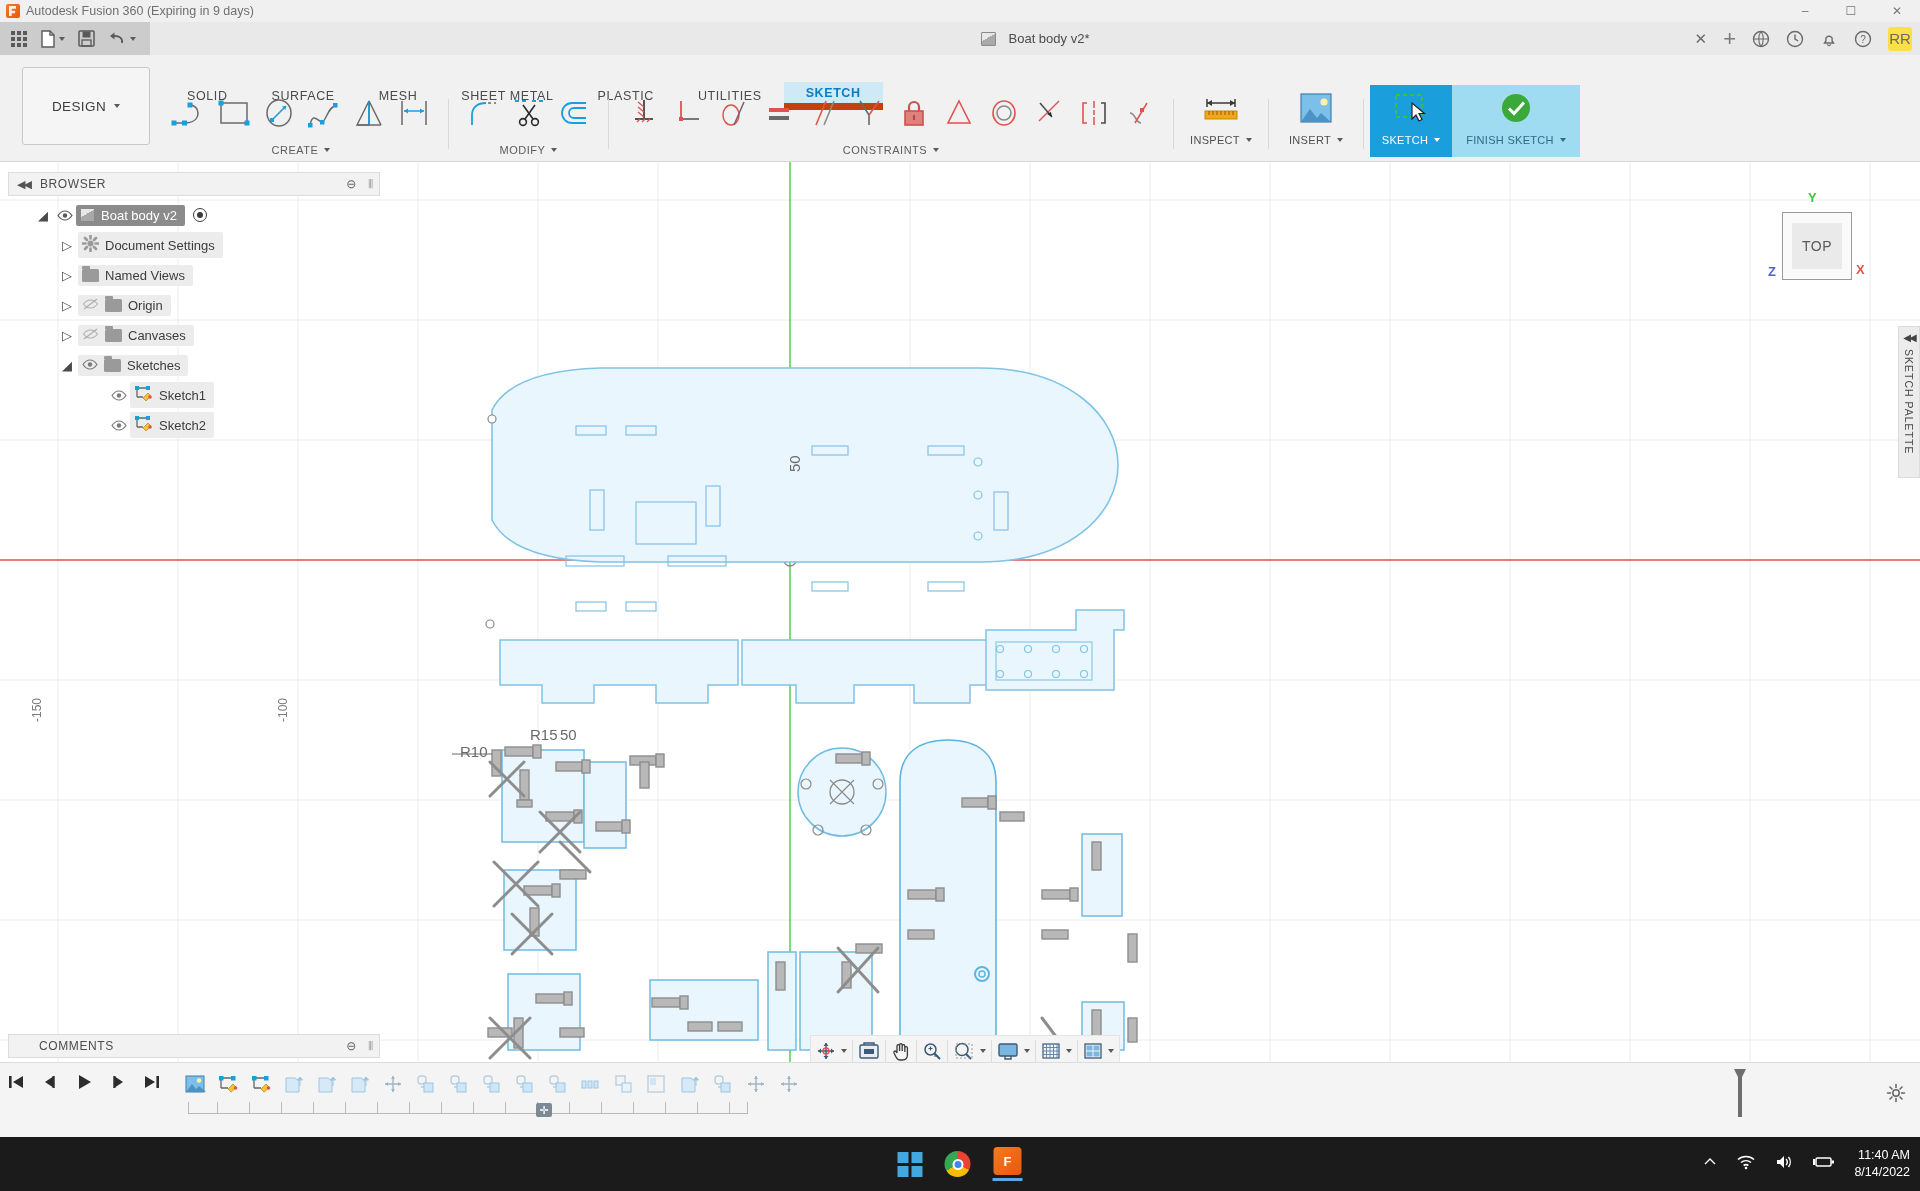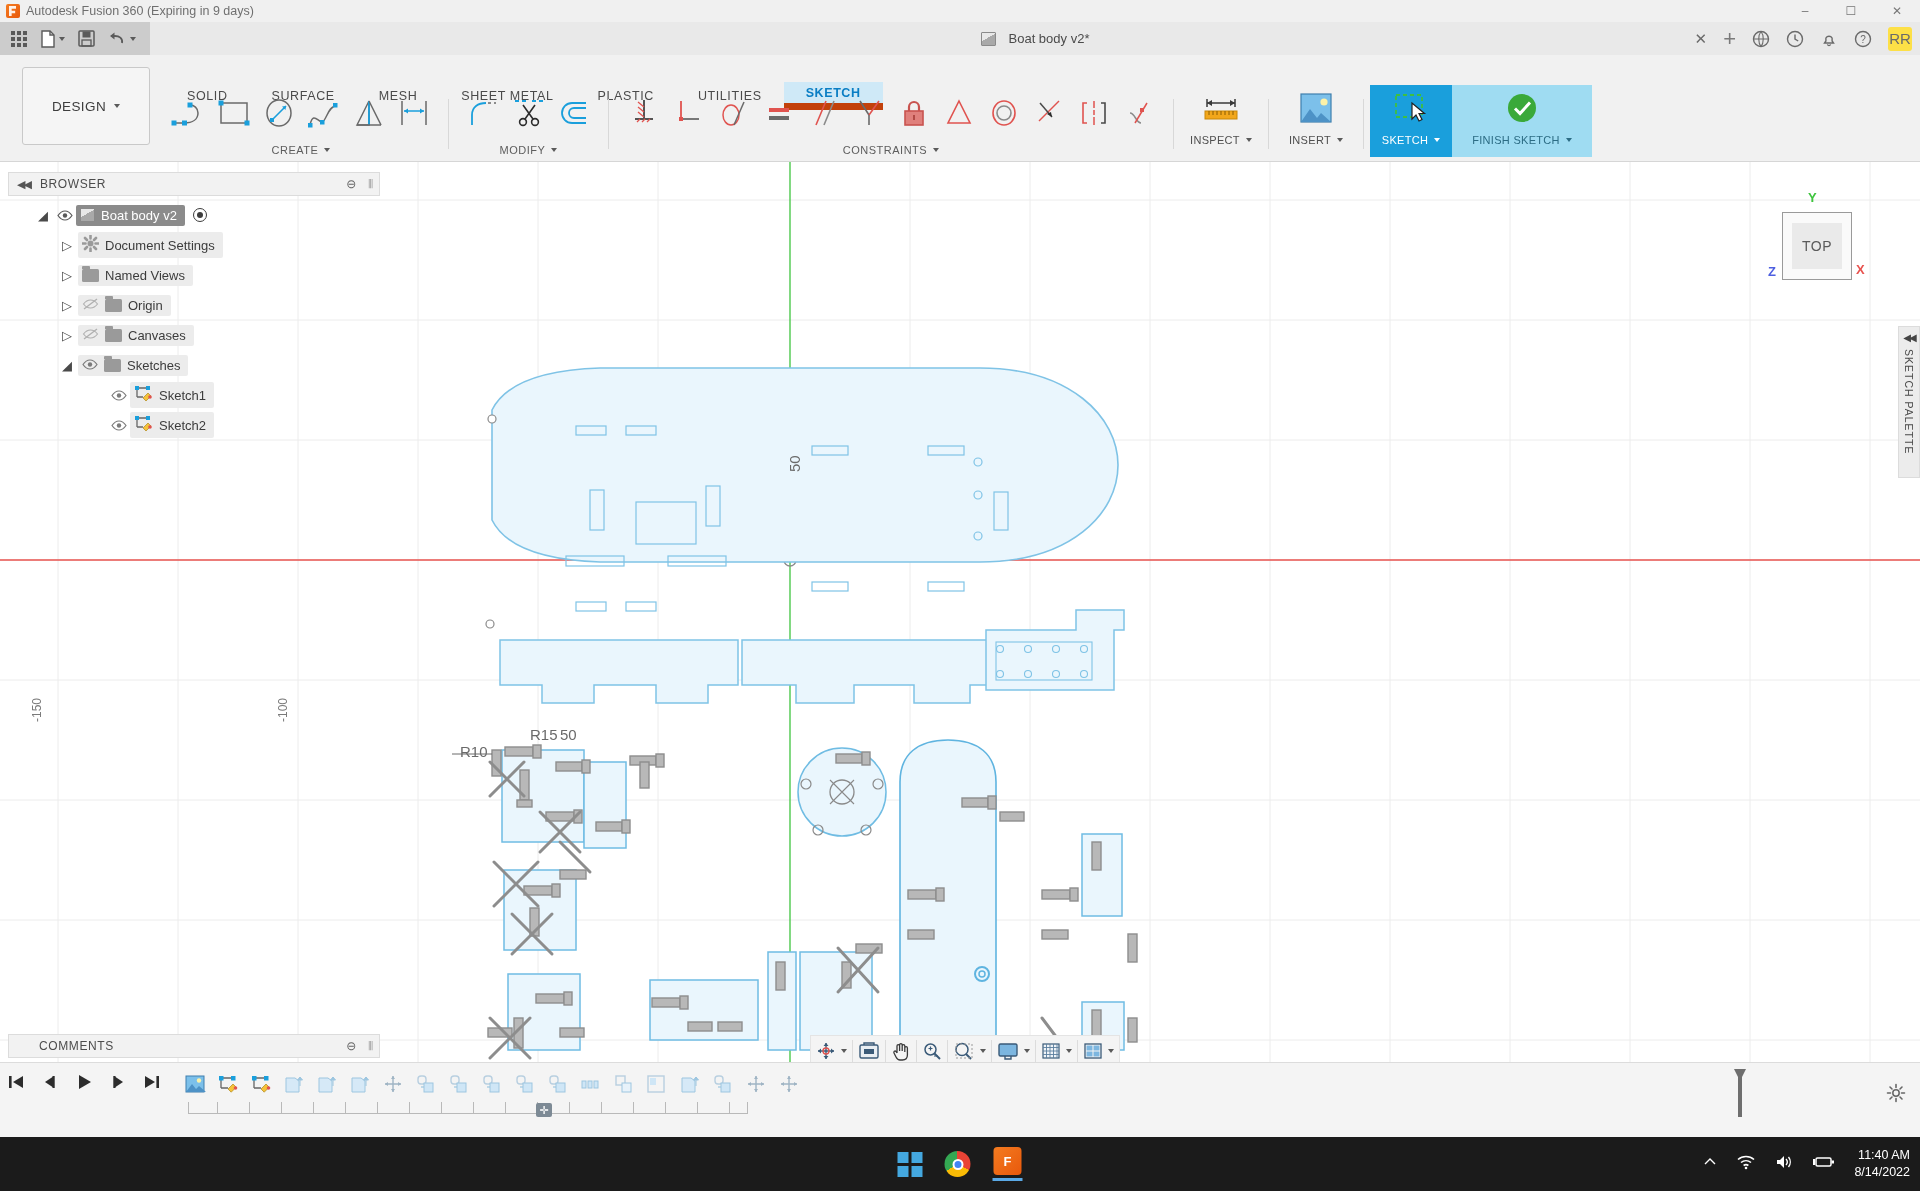--- a/index.html
+++ b/index.html
@@ -551,21 +551,21 @@
               </svg>
           </span>
           <span class="lab" style="color:#fff">
             <span>SKETCH</span>
             <span class="caret" style="border-top-color:#fff"></span>
           </span>
         </div>
       </div>
 
       <div class="panel">
-        <div class="bigtool finish" style="width:140px">
+        <div class="bigtool finish" style="width:128px">
           <span>
             <svg width="36" height="34" viewBox="0 0 36 34">
                 <circle cx="18" cy="17" r="14" fill="#3aa93a"></circle>
                 <path d="M11 17.5l5 5 10-11" fill="none" stroke="#fff" stroke-width="3"></path>
               </svg>
           </span>
           <span class="lab">
             <span>FINISH SKETCH</span>
             <span class="caret" style="border-top-color:#2c6c84"></span>
           </span>

